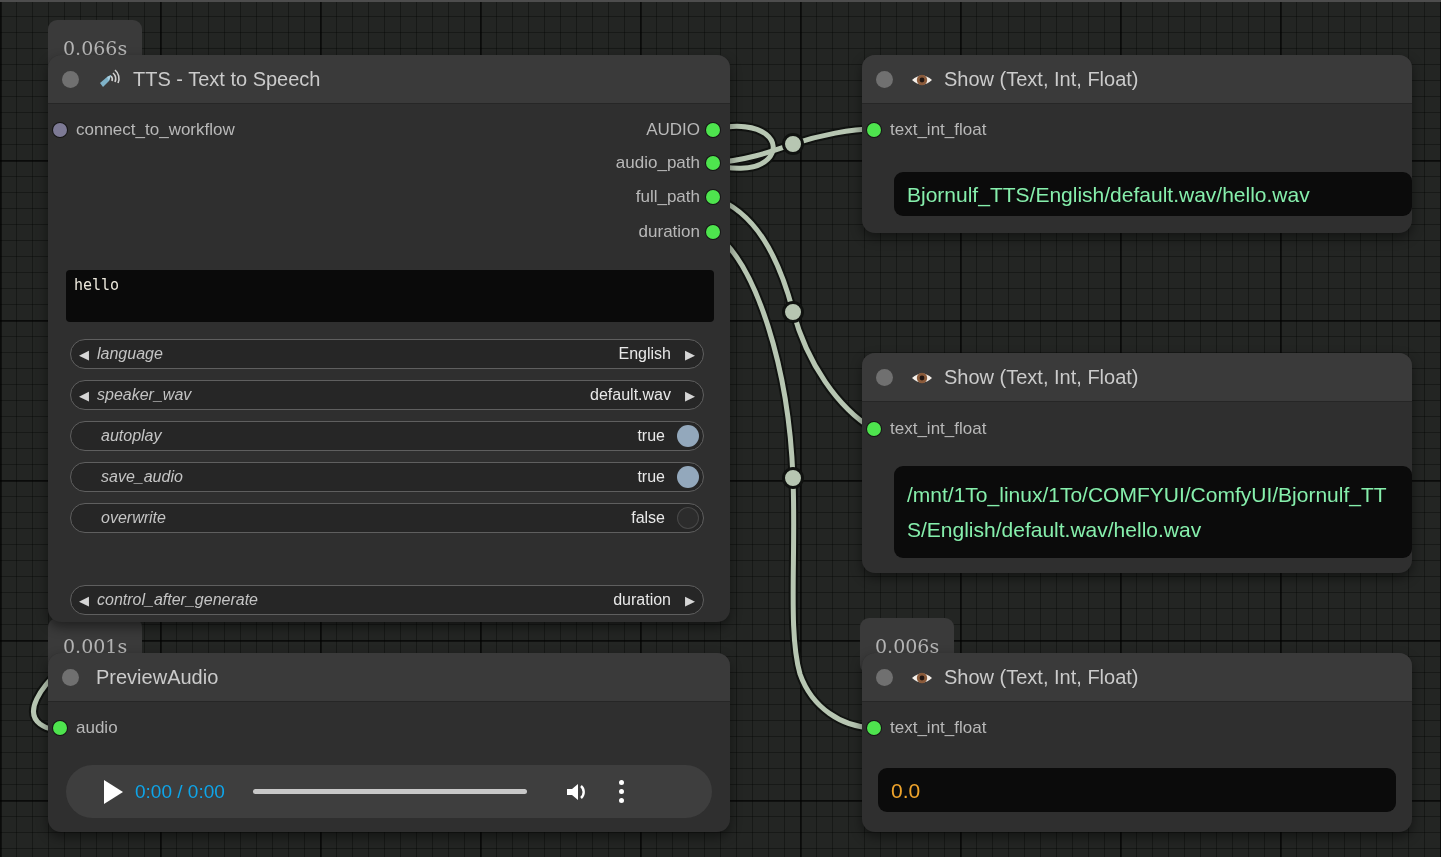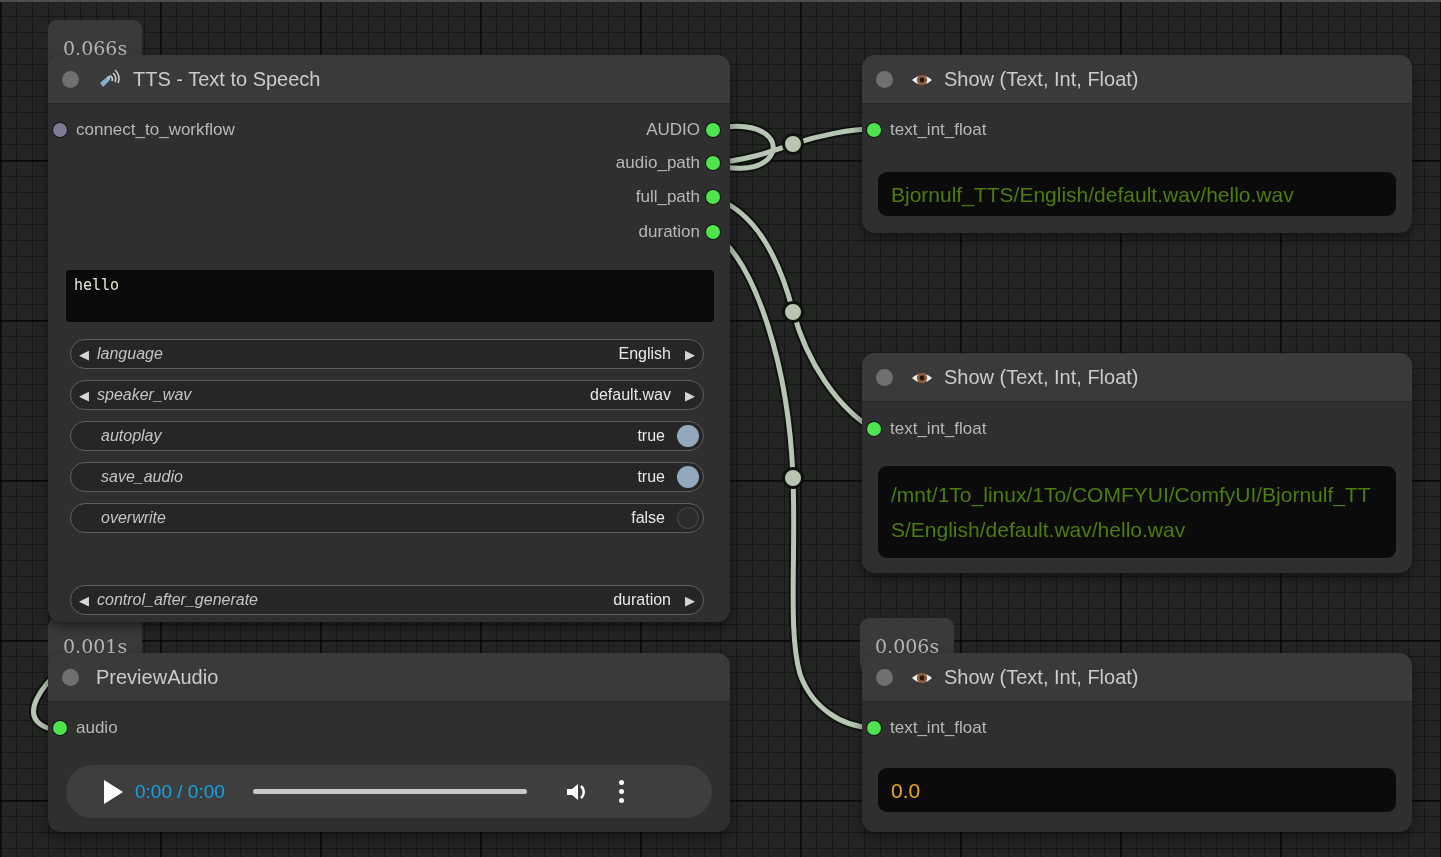--- a/index.html
+++ b/index.html
@@ -72,21 +72,21 @@
     flex:0 0 auto;width:22px;height:22px;border-radius:50%;margin:0 4px 0 6px;
   }
   .toggle-dot.on{background:#93a8bc;}
   .toggle-dot.off{background:#2c2c2c;box-shadow:inset 0 0 0 1px #474747;}
 
   .display-box{
     position:absolute;background:#0b0b0b;border-radius:9px;box-sizing:border-box;
     font-size:21px;padding:8px 13px;word-break:break-all;line-height:35px;
     display:flex;flex-direction:column;justify-content:center;
   }
-  .display-box.green{color:#4d7c0f;}
+  .display-box.green{color:#86efac;margin-left:16px;}
   .display-box.orange{color:#efa42c;}
 
   
   .player{
     position:absolute;background:#3e3e3e;border-radius:27px;
     display:flex;align-items:center;
   }
   .play-btn{margin-left:38px;width:0;height:0;cursor:pointer;
     border-left:19px solid #ffffff;border-top:12px solid transparent;border-bottom:12px solid transparent;}
   .time{margin-left:12px;color:#0ea5e9;font-size:19px;white-space:nowrap;}

